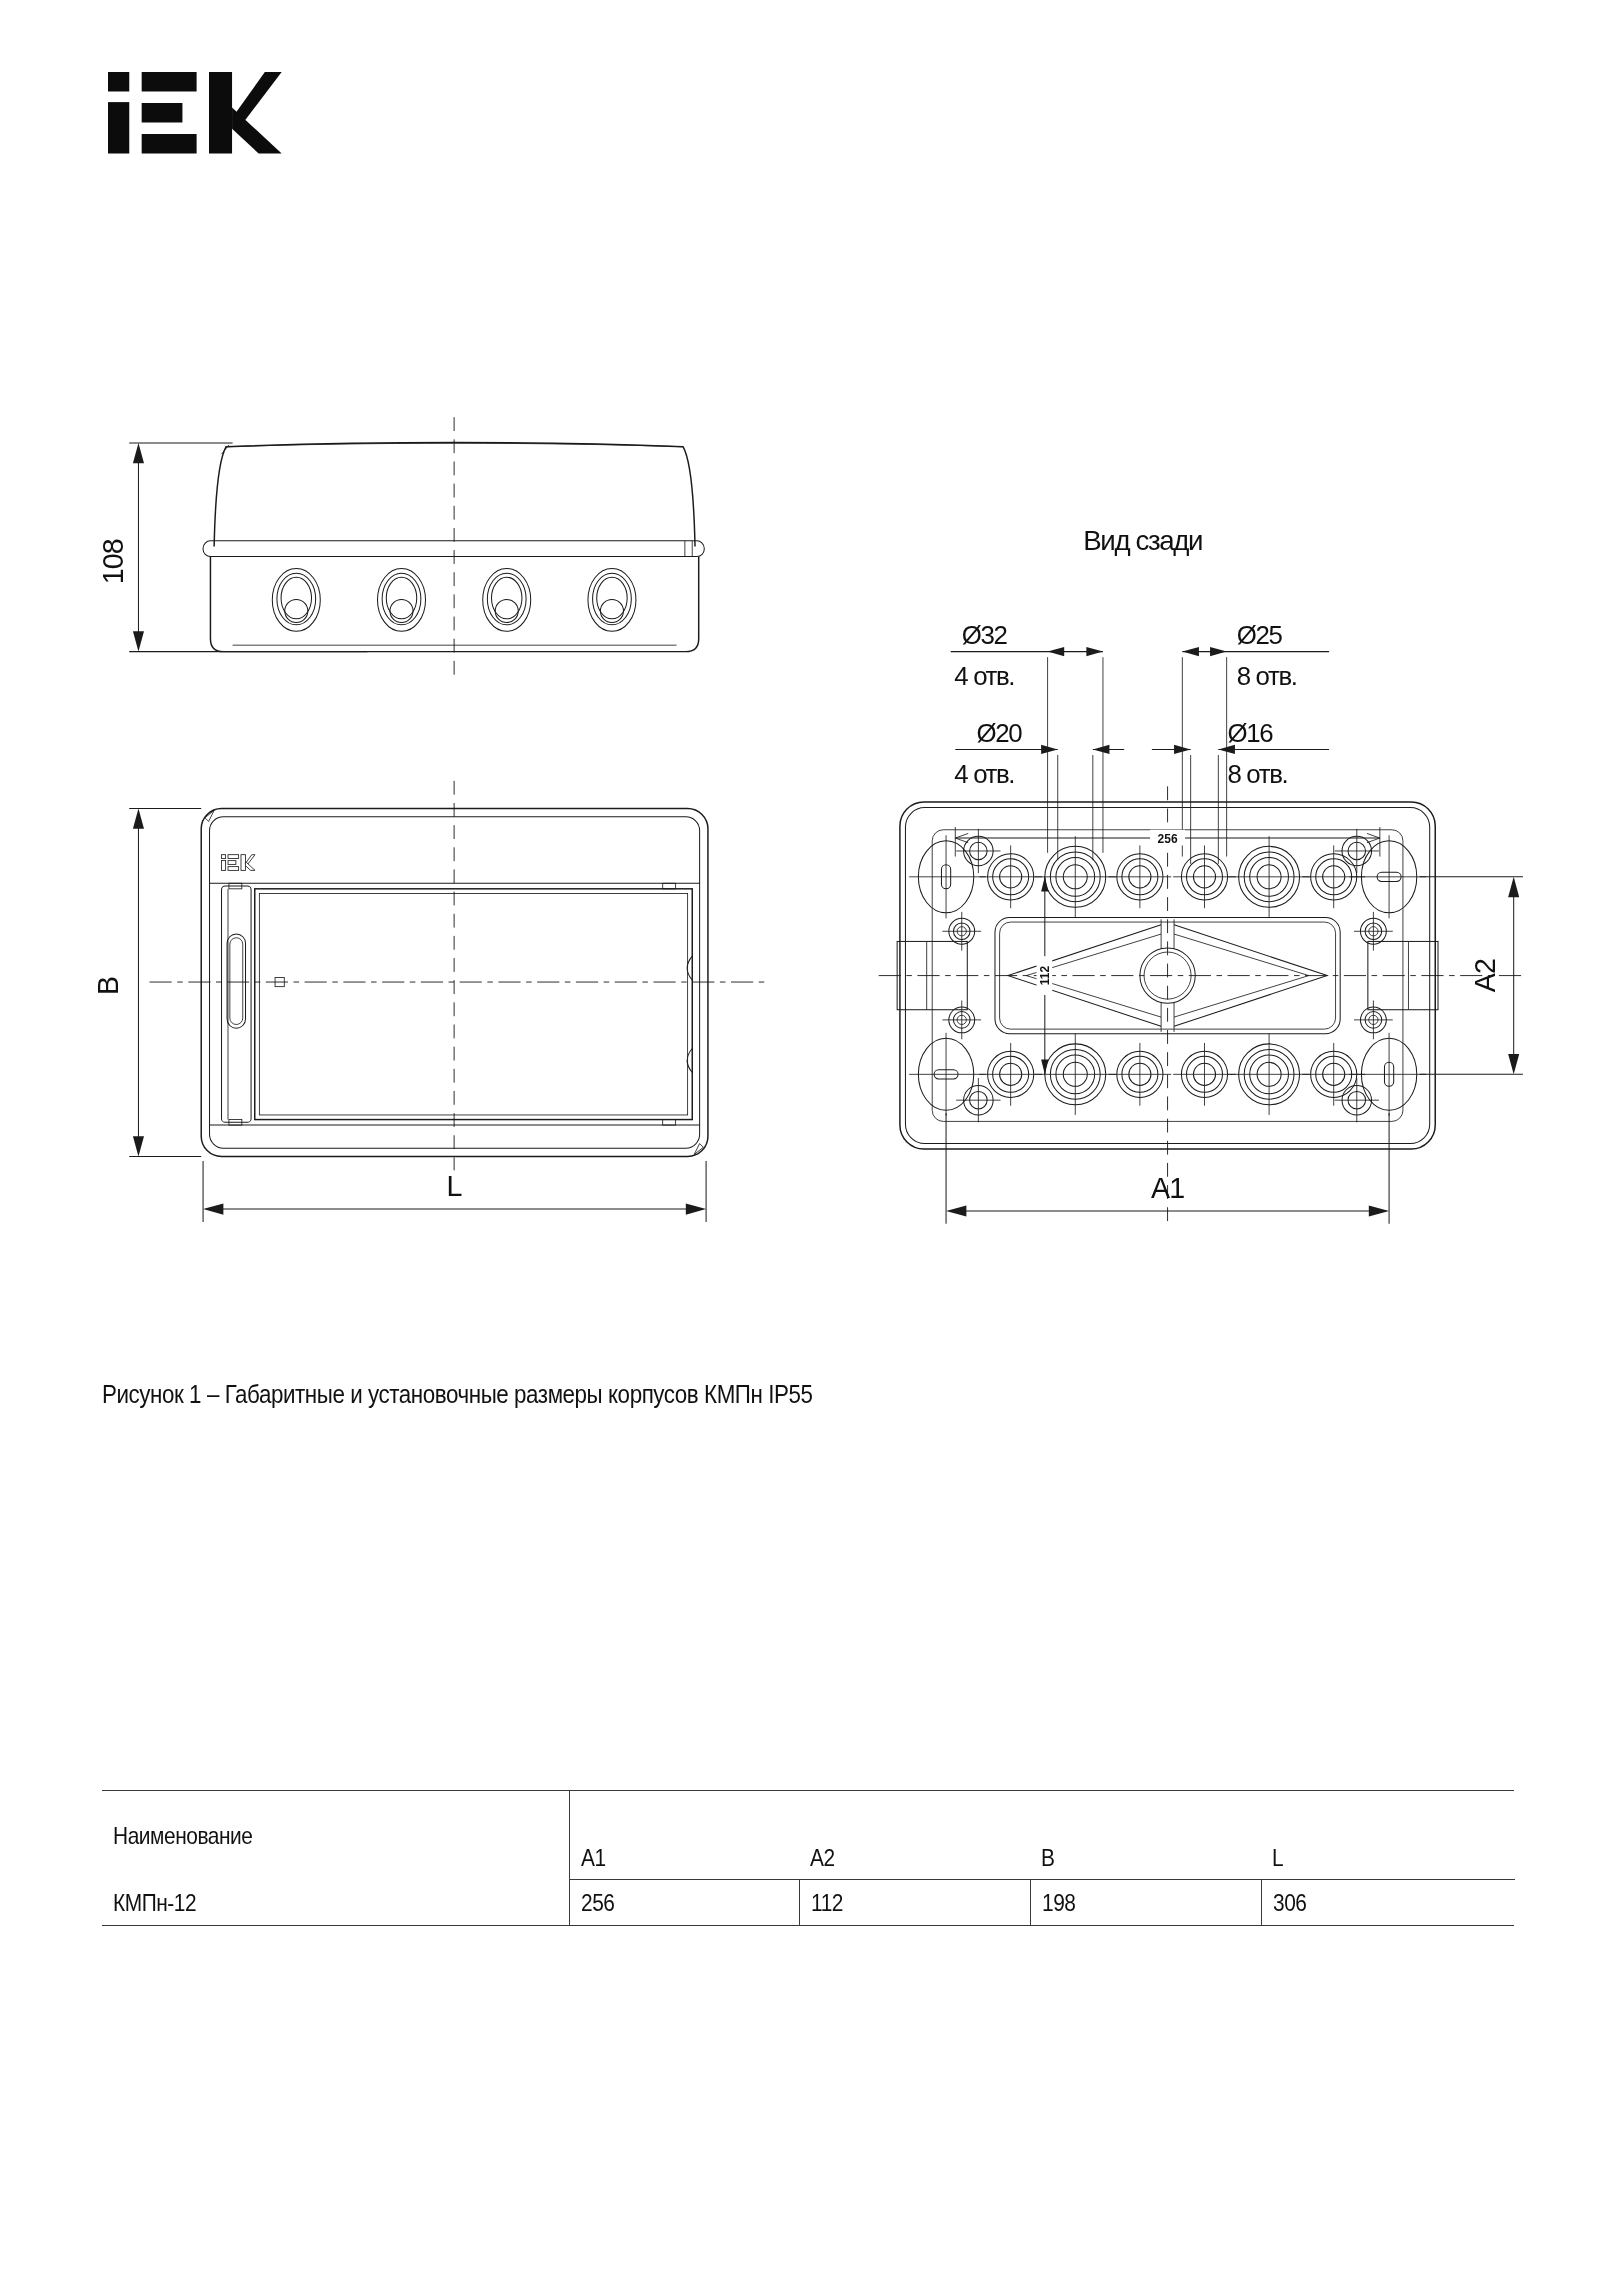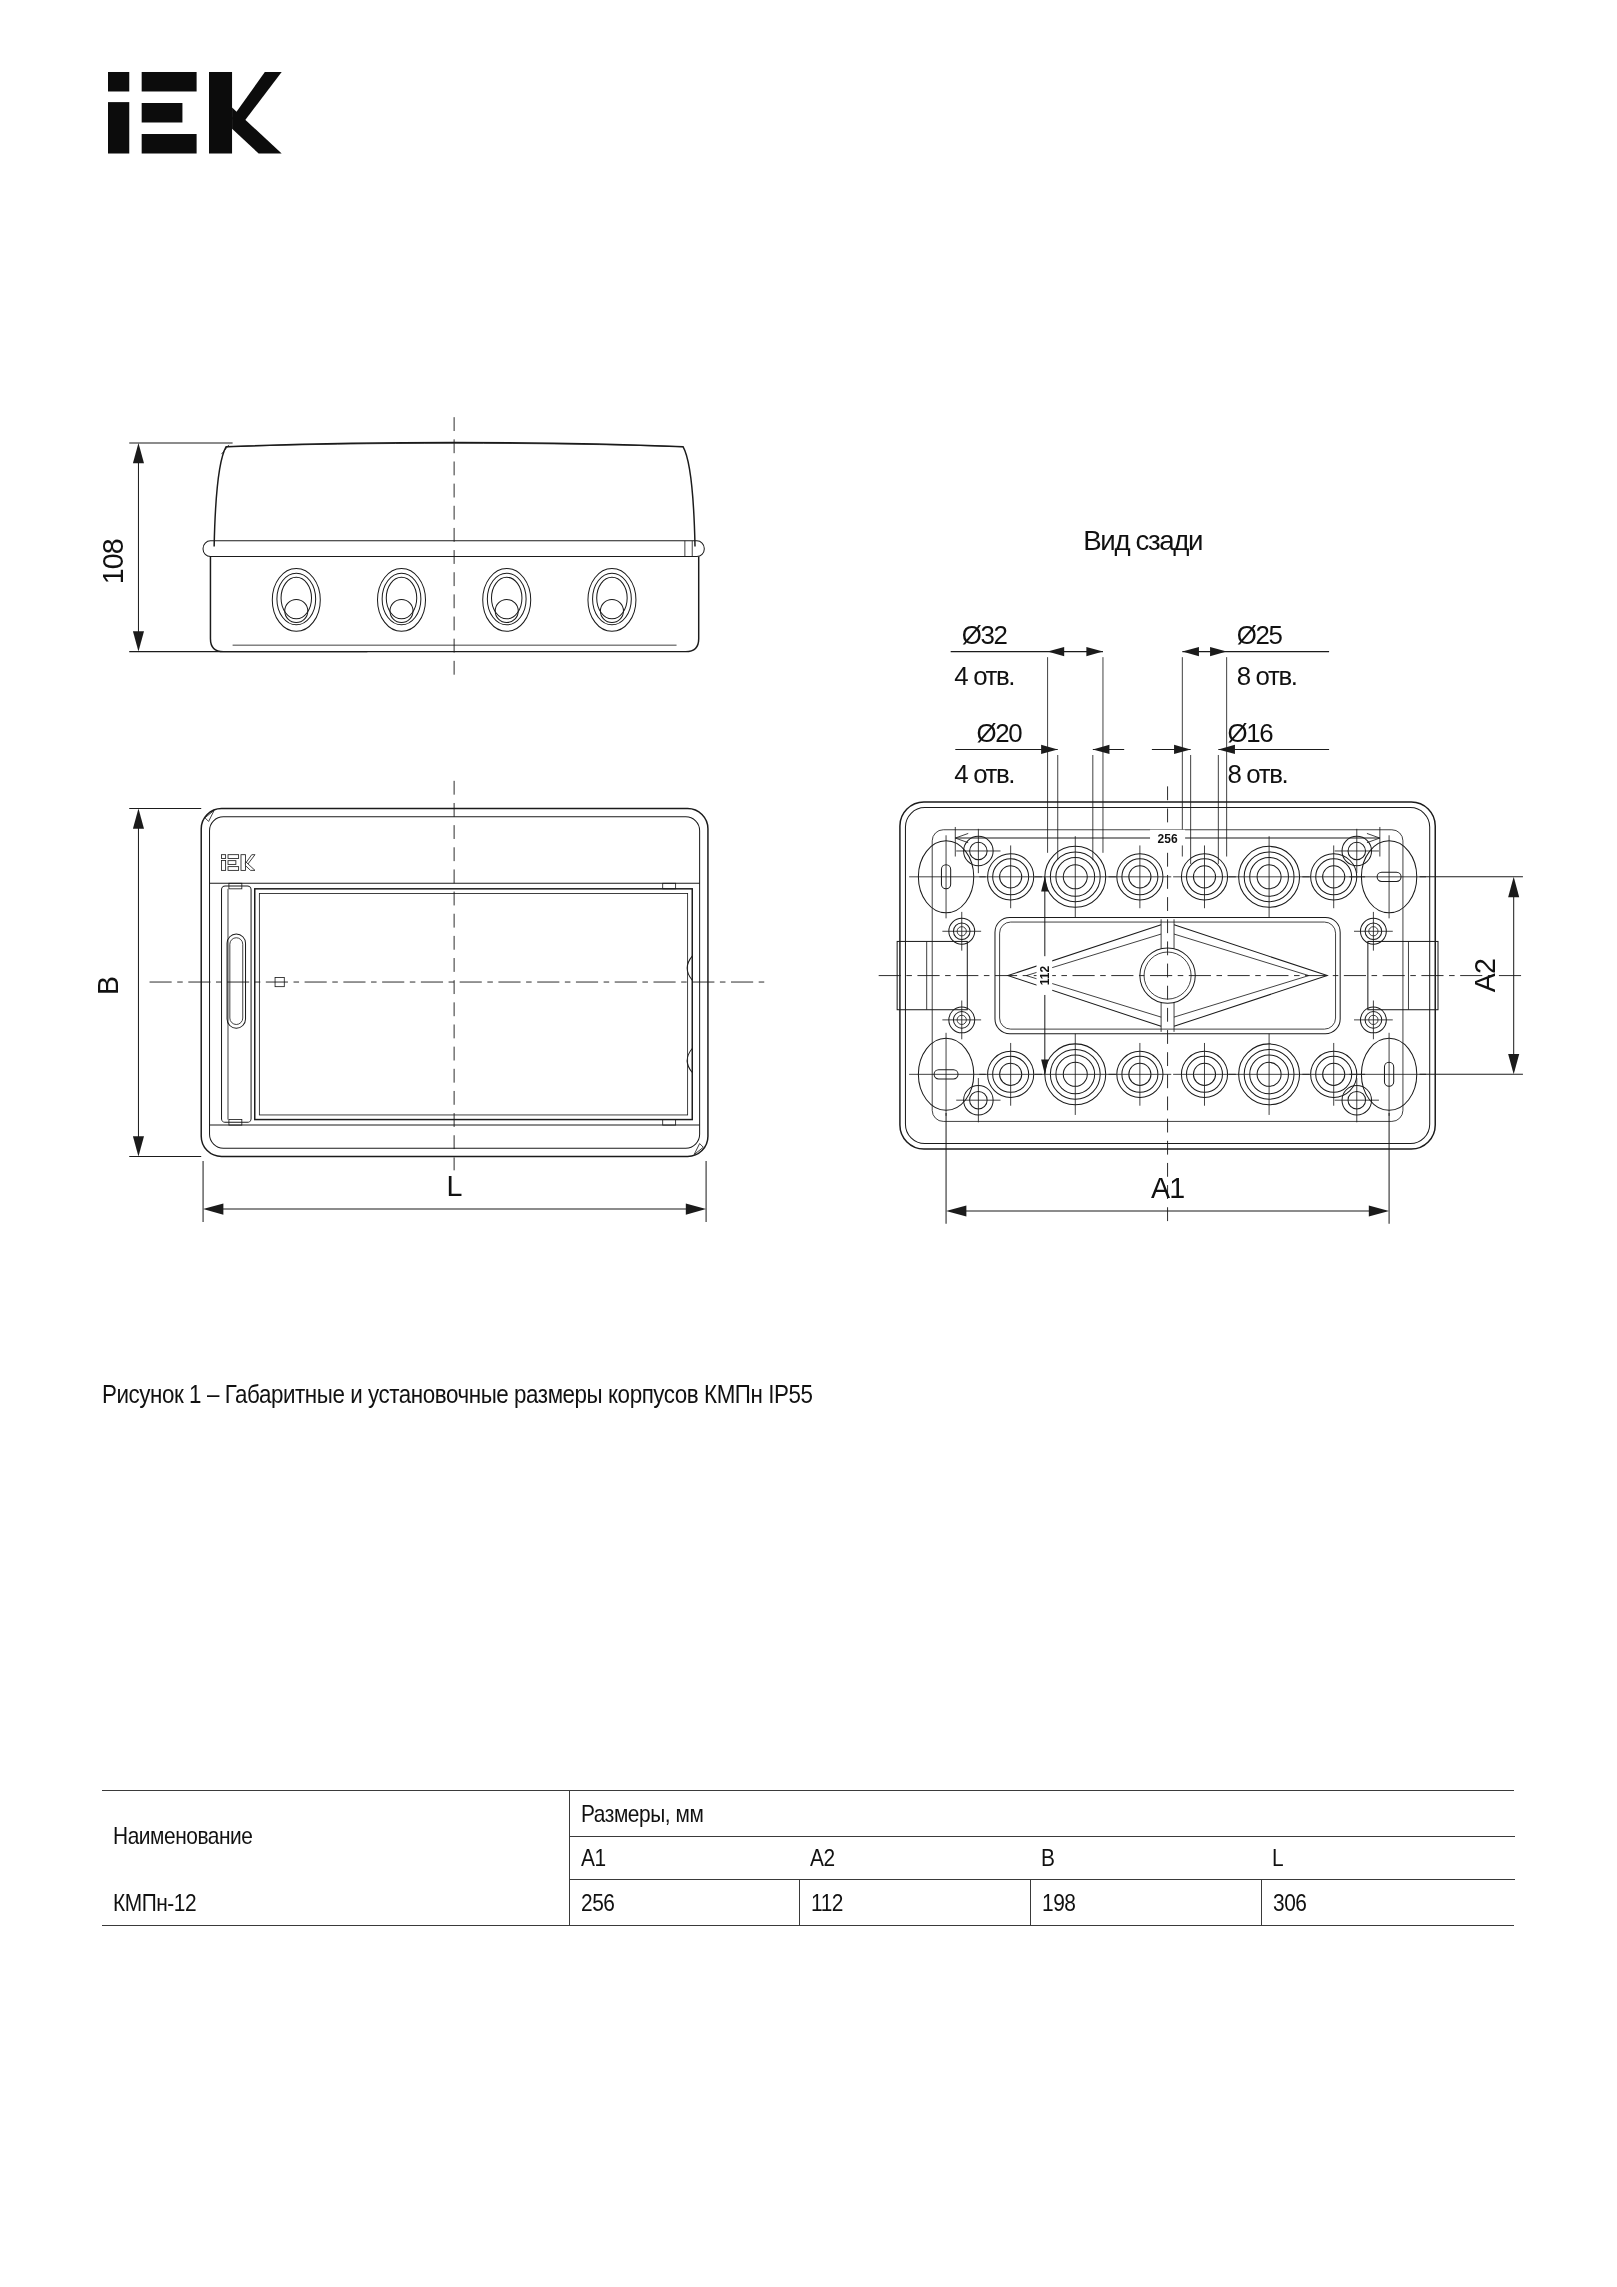--- a/index.html
+++ b/index.html
@@ -329,23 +329,20 @@
 </svg>
 
 <div id="caption">
   <span class="sqz">Рисунок 1 – Габаритные и установочные размеры корпусов КМПн IP55</span>
 </div>
 
 <div id="spec-table">
   <div class="cell c-name">
     <span class="sqz">Наименование</span>
   </div>
-  <div class="cell c-group">
-    <span class="sqz">Размеры, мм</span>
-  </div>
 
   <div class="cell c-h2" style="grid-column:2">
     <span class="sqz">A1</span>
   </div>
   <div class="cell c-h2 bl" style="grid-column:3">
     <span class="sqz">A2</span>
   </div>
   <div class="cell c-h2 bl" style="grid-column:4">
     <span class="sqz">B</span>
   </div>

